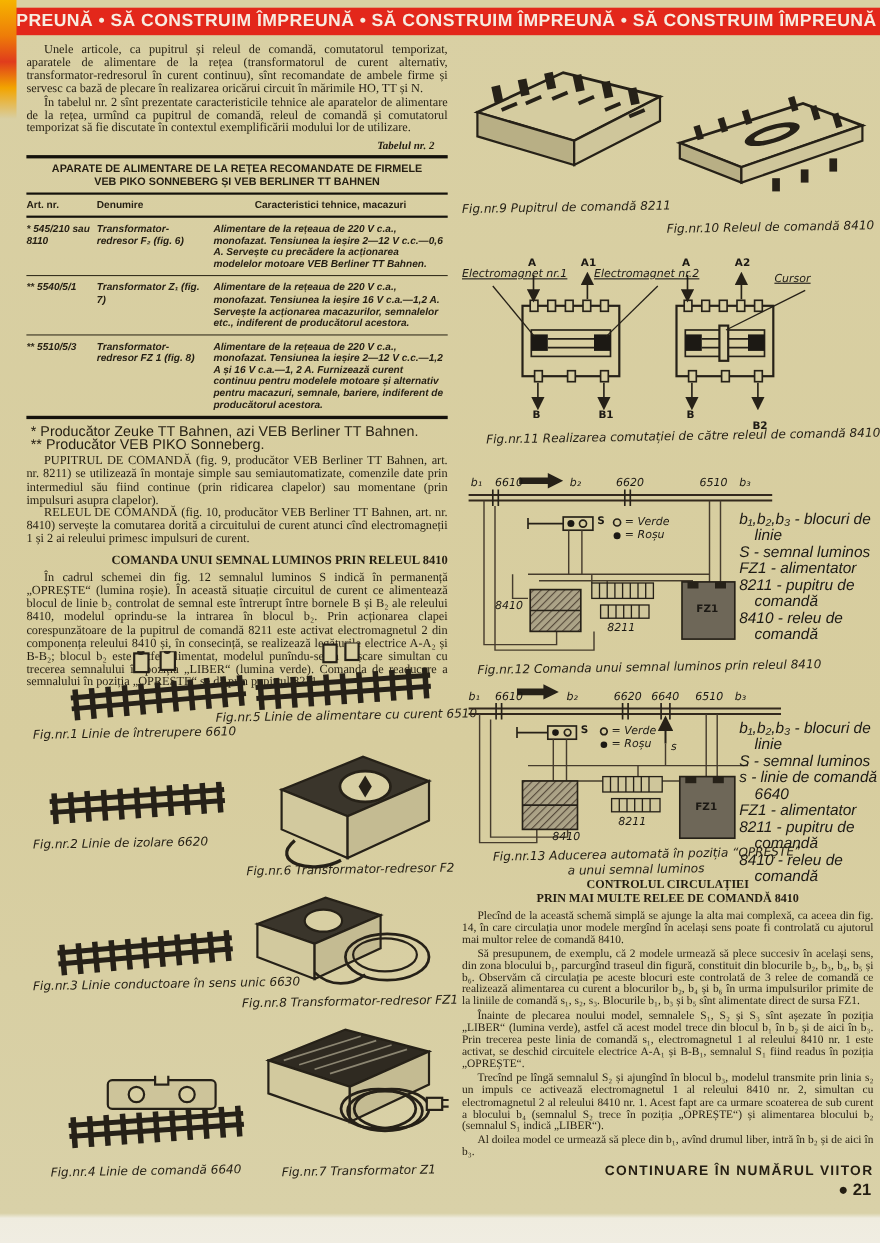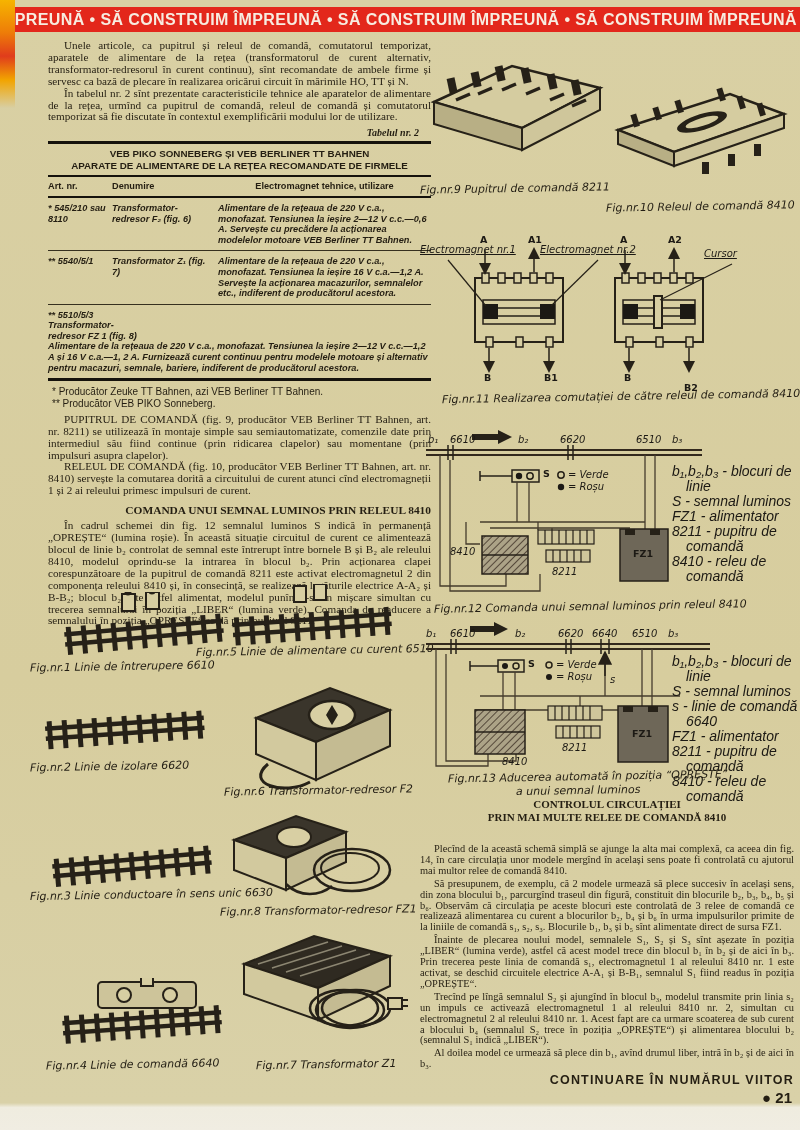--- a/index.html
+++ b/index.html
@@ -6,53 +6,53 @@
   html,body{background:#7a756a;}
   .page{position:relative;width:800px;height:1130px;margin:0 auto;overflow:hidden;
         color:#241e12;font-family:"Liberation Serif","DejaVu Serif",serif;
         background:linear-gradient(180deg,#d9d0a4 0%,#d7cd9e 60%,#d9d1a8 97.6%,#efecdf 98%,#f0ede2 100%);}
   .spine{position:absolute;left:0;top:0;width:15px;height:108px;z-index:3;
          background:linear-gradient(180deg,#f6b400 0%,#ee7d08 30%,#e03c1c 52%,#f2a400 74%,#d8cfa3 100%);}
   .banner{position:absolute;left:0;top:7px;width:800px;height:25px;background:#e3271b;z-index:2;
           color:#f7ece0;font-family:"Liberation Sans","DejaVu Sans",sans-serif;font-weight:bold;
           font-size:16px;line-height:25px;letter-spacing:.4px;white-space:nowrap;overflow:hidden;padding-left:1px;}
   
-  .col-left{position:absolute;left:48px;top:40px;width:383px;}
+  .col-left{position:absolute;left:24px;top:40px;width:383px;}
   .body-p{font-size:11.2px;line-height:11.9px;text-align:justify;text-indent:16px;}
   .tabelref{font-style:italic;font-size:10px;text-align:right;margin:4px 12px 3px 0;font-weight:bold;}
   .tbl{border-top:3px solid #15120c;border-bottom:3px solid #15120c;margin-top:1px;
        font-family:"Liberation Sans","DejaVu Sans",sans-serif;font-weight:bold;font-size:9.2px;line-height:10.6px;}
   .tbl-title{text-align:center;font-size:9.8px;line-height:11.5px;padding:4px 6px 4px;}
   .tbl-head{display:flex;border-top:2px solid #15120c;border-bottom:2px solid #15120c;padding:4px 0;}
   .tbl-row{display:flex;padding:5px 0;border-bottom:1px solid #36301f;font-style:italic;}
-  .tbl-row.last{border-bottom:none;flex-direction:column;}
+  .tbl-row.last{border-bottom:none;}
   .c1{width:64px;flex:none;padding-right:4px;}
   .c2{width:106px;flex:none;padding-right:6px;}
   .c3{flex:1;text-align:left;}
   .tbl-head .c3{text-align:center;}
-  .footnotes{font-family:"Liberation Sans","DejaVu Sans",sans-serif;font-size:10px;line-height:11.3px;margin:5px 0 5px 4px;}
+  .footnotes{font-family:"Liberation Sans","DejaVu Sans",sans-serif;font-size:13px;line-height:11.3px;margin:5px 0 5px 4px;}
   .sec-head{font-weight:bold;font-size:11.4px;text-align:right;margin:7px 0 4px;}
   
   .fig-area{position:absolute;left:30px;top:598px;width:392px;height:510px;}
   .figpos{position:absolute;}
   .fig-cap{position:absolute;font-family:"DejaVu Sans",sans-serif;font-style:italic;font-size:11px;
            color:#231e14;white-space:nowrap;transform:rotate(-1deg);}
   
   .col-right{position:absolute;left:420px;top:0;width:378px;height:926px;}
   .rblock{position:absolute;left:0;width:378px;}
   .dlabel{position:absolute;font-family:"DejaVu Sans",sans-serif;font-style:italic;font-size:10px;
           color:#1c1914;white-space:nowrap;}
   .dlabel.b{font-weight:bold;font-style:normal;font-size:9.5px;}
   .dlabel.u{text-decoration:underline;}
   .legendbox{position:absolute;width:126px;}
   .legend-line{padding-left:14px;text-indent:-14px;font-family:Liberation Sans, sans-serif;font-style:italic;
                font-size:14px;line-height:15px;color:#1c1914;}
   .rtext{position:absolute;left:0;top:798px;width:374px;font-size:10.4px;line-height:10.9px;text-align:justify;}
   .rtext p{text-indent:14px;margin-bottom:2px;}
-  .ctrl-head{font-weight:bold;text-align:center;font-size:11px;line-height:13px;margin-bottom:20px;}
+  .ctrl-head{font-weight:bold;text-align:center;font-size:11px;line-height:13px;margin-bottom:4px;}
   .continuare{font-family:"Liberation Sans","DejaVu Sans",sans-serif;font-weight:bold;font-size:12.5px;
               text-align:right;letter-spacing:1.2px;margin-top:5px;}
   .pagenum{font-family:"Liberation Sans","DejaVu Sans",sans-serif;font-weight:bold;font-size:15px;
            text-align:right;margin-top:7px;padding-right:2px;}
   svg{display:block;}
 </style>
 </head>
 <body>
 
 <div class="page">
@@ -89,27 +89,27 @@
     <span>MPREUNĂ • SĂ CONSTRUIM ÎMPREUNĂ • SĂ CONSTRUIM ÎMPREUNĂ • SĂ CONSTRUIM ÎMPREUNĂ •</span>
   </div>
 
   <div class="col-left">
     <p class="body-p">Unele articole, ca pupitrul și releul de comandă, comutatorul temporizat, aparatele de alimentare de la rețea (transformatorul de curent alternativ, transformator-redresorul în curent continuu), sînt recomandate de ambele firme și servesc ca bază de plecare în realizarea oricărui circuit în mărimile HO, TT și N.</p>
     <p class="body-p">În tabelul nr. 2 sînt prezentate caracteristicile tehnice ale aparatelor de alimentare de la rețea, urmînd ca pupitrul de comandă, releul de comandă și comutatorul temporizat să fie discutate în contextul exemplificării modului lor de utilizare.</p>
     <div class="tabelref">Tabelul nr. 2</div>
 
     <div class="tbl">
       <div class="tbl-title">
+        <div>APARATE DE ALIMENTARE DE LA REȚEA RECOMANDATE DE FIRMELE</div>
         <div>VEB PIKO SONNEBERG ȘI VEB BERLINER TT BAHNEN</div>
-        <div>APARATE DE ALIMENTARE DE LA REȚEA RECOMANDATE DE FIRMELE</div>
       </div>
       <div class="tbl-head">
         <div class="c1">Art. nr.</div>
         <div class="c2">Denumire</div>
-        <div class="c3">Electromagnet tehnice, utilizare</div>
+        <div class="c3">Caracteristici tehnice, macazuri</div>
       </div>
       <div class="tbl-row">
         <div class="c1">* 545/210 sau 8110</div>
         <div class="c2">Transformator-redresor F₂ (fig. 6)</div>
         <div class="c3">Alimentare de la rețeaua de 220 V c.a., monofazat. Tensiunea la ieșire 2—12 V c.c.—0,6 A. Servește cu precădere la acționarea modelelor motoare VEB Berliner TT Bahnen.</div>
       </div>
       <div class="tbl-row">
         <div class="c1">** 5540/5/1</div>
         <div class="c2">Transformator Z₁ (fig. 7)</div>
         <div class="c3">Alimentare de la rețeaua de 220 V c.a., monofazat. Tensiunea la ieșire 16 V c.a.—1,2 A. Servește la acționarea macazurilor, semnalelor etc., indiferent de producătorul acestora.</div>

